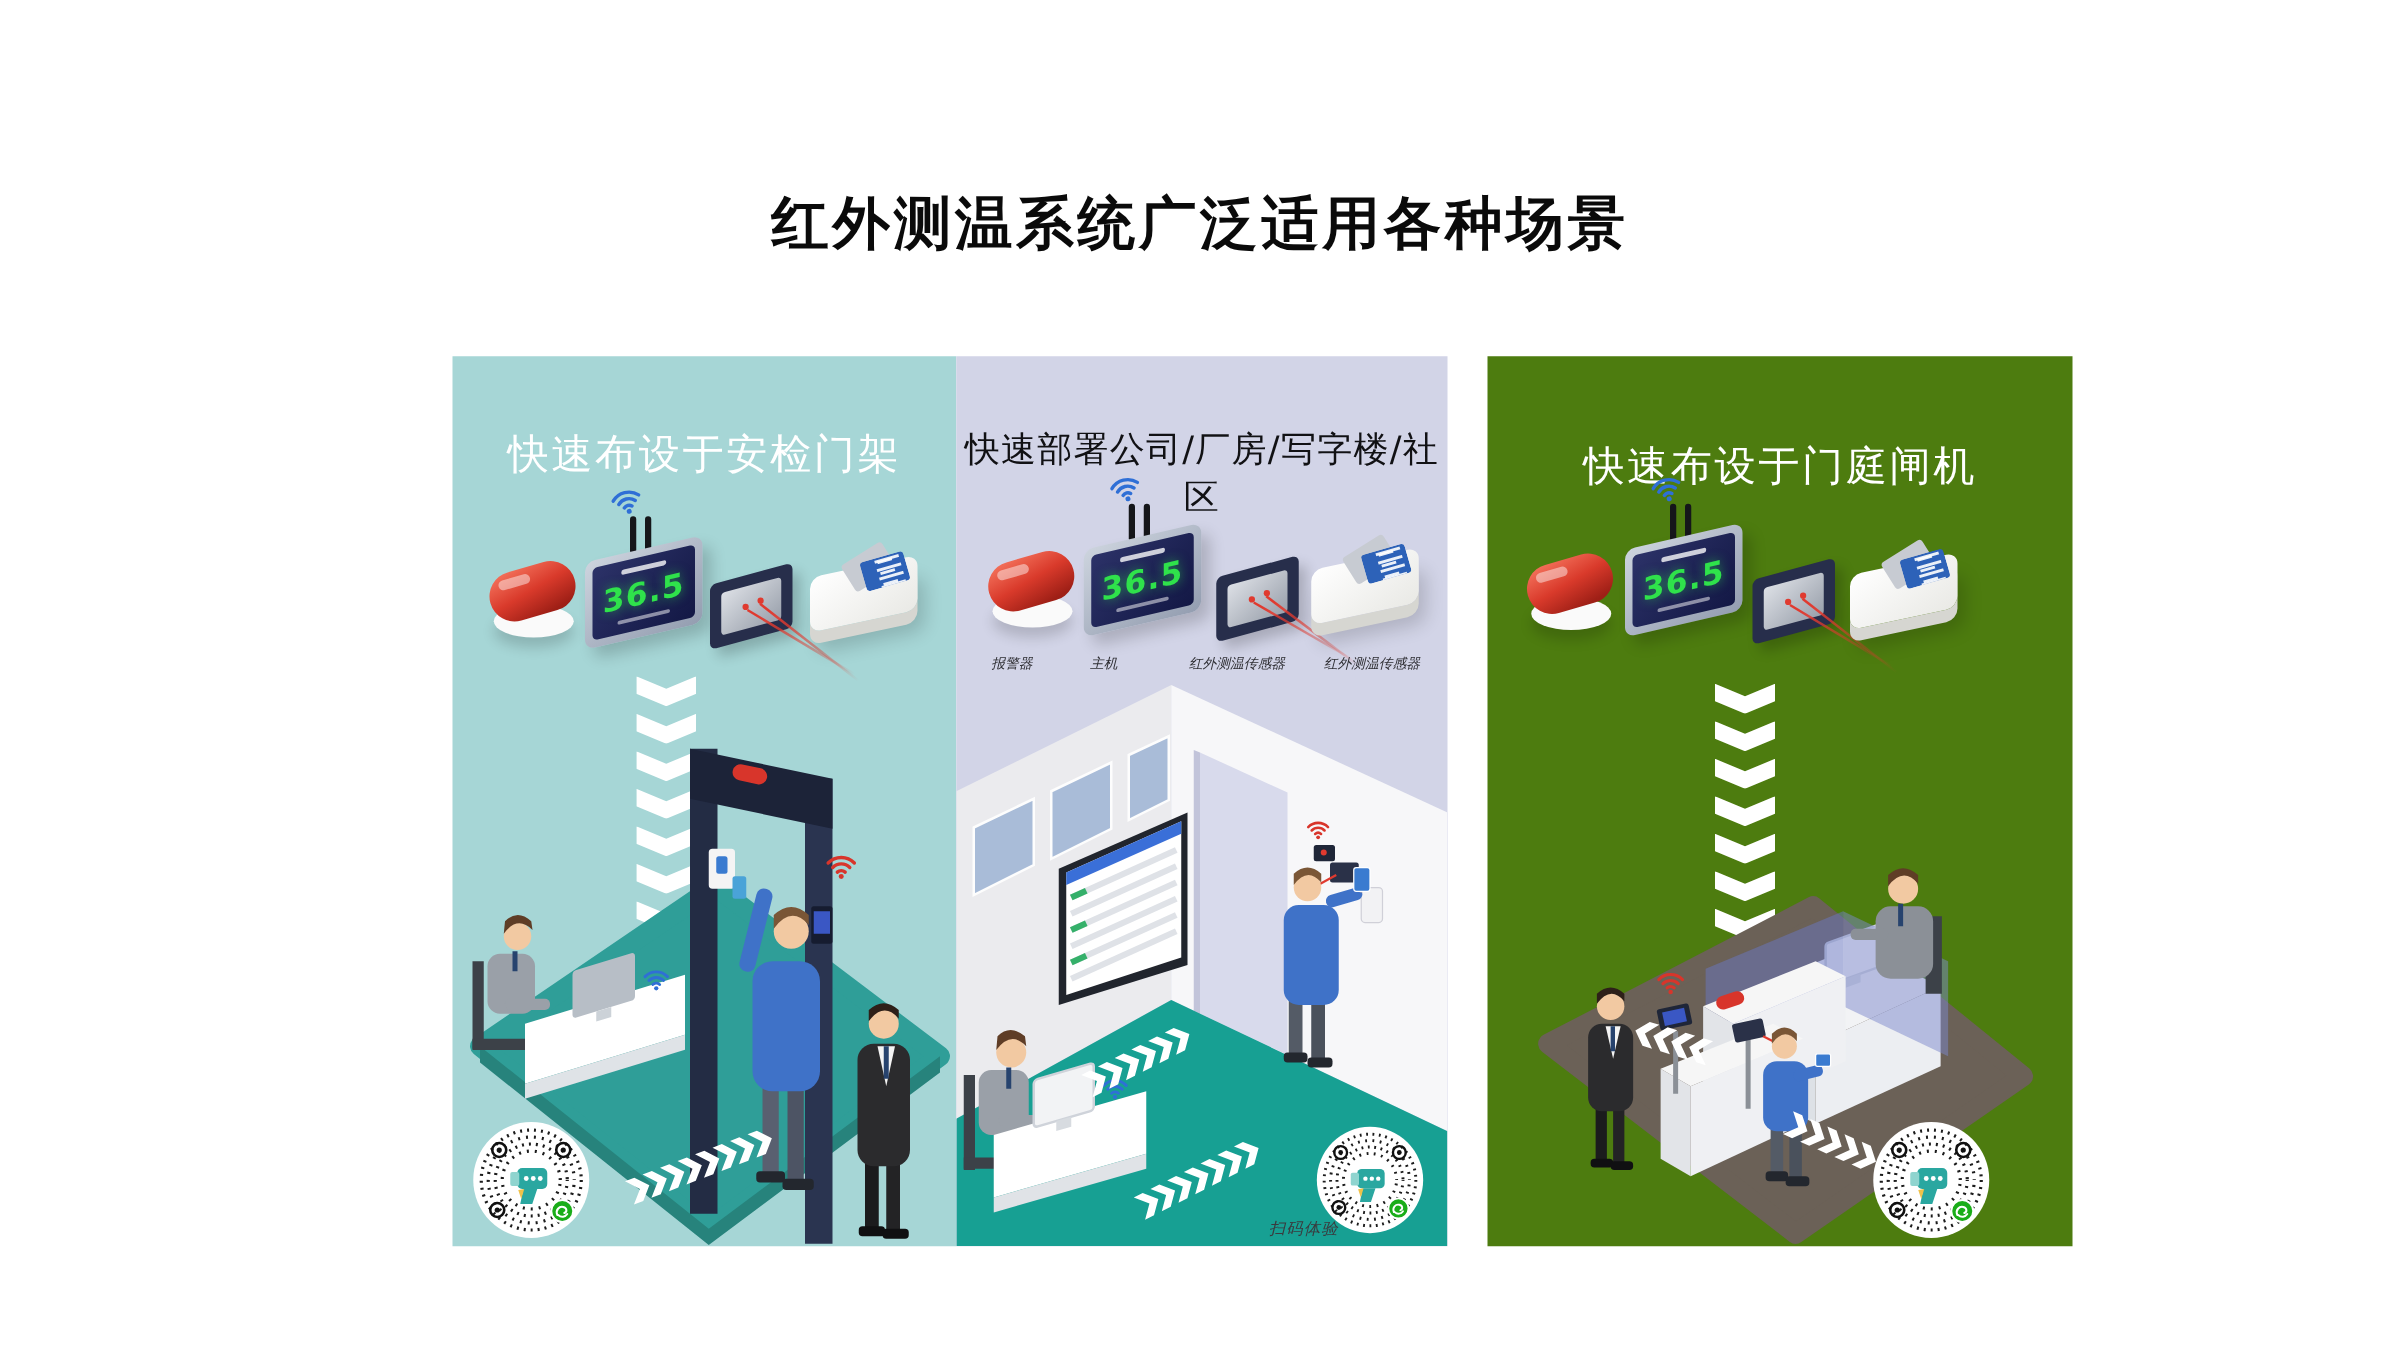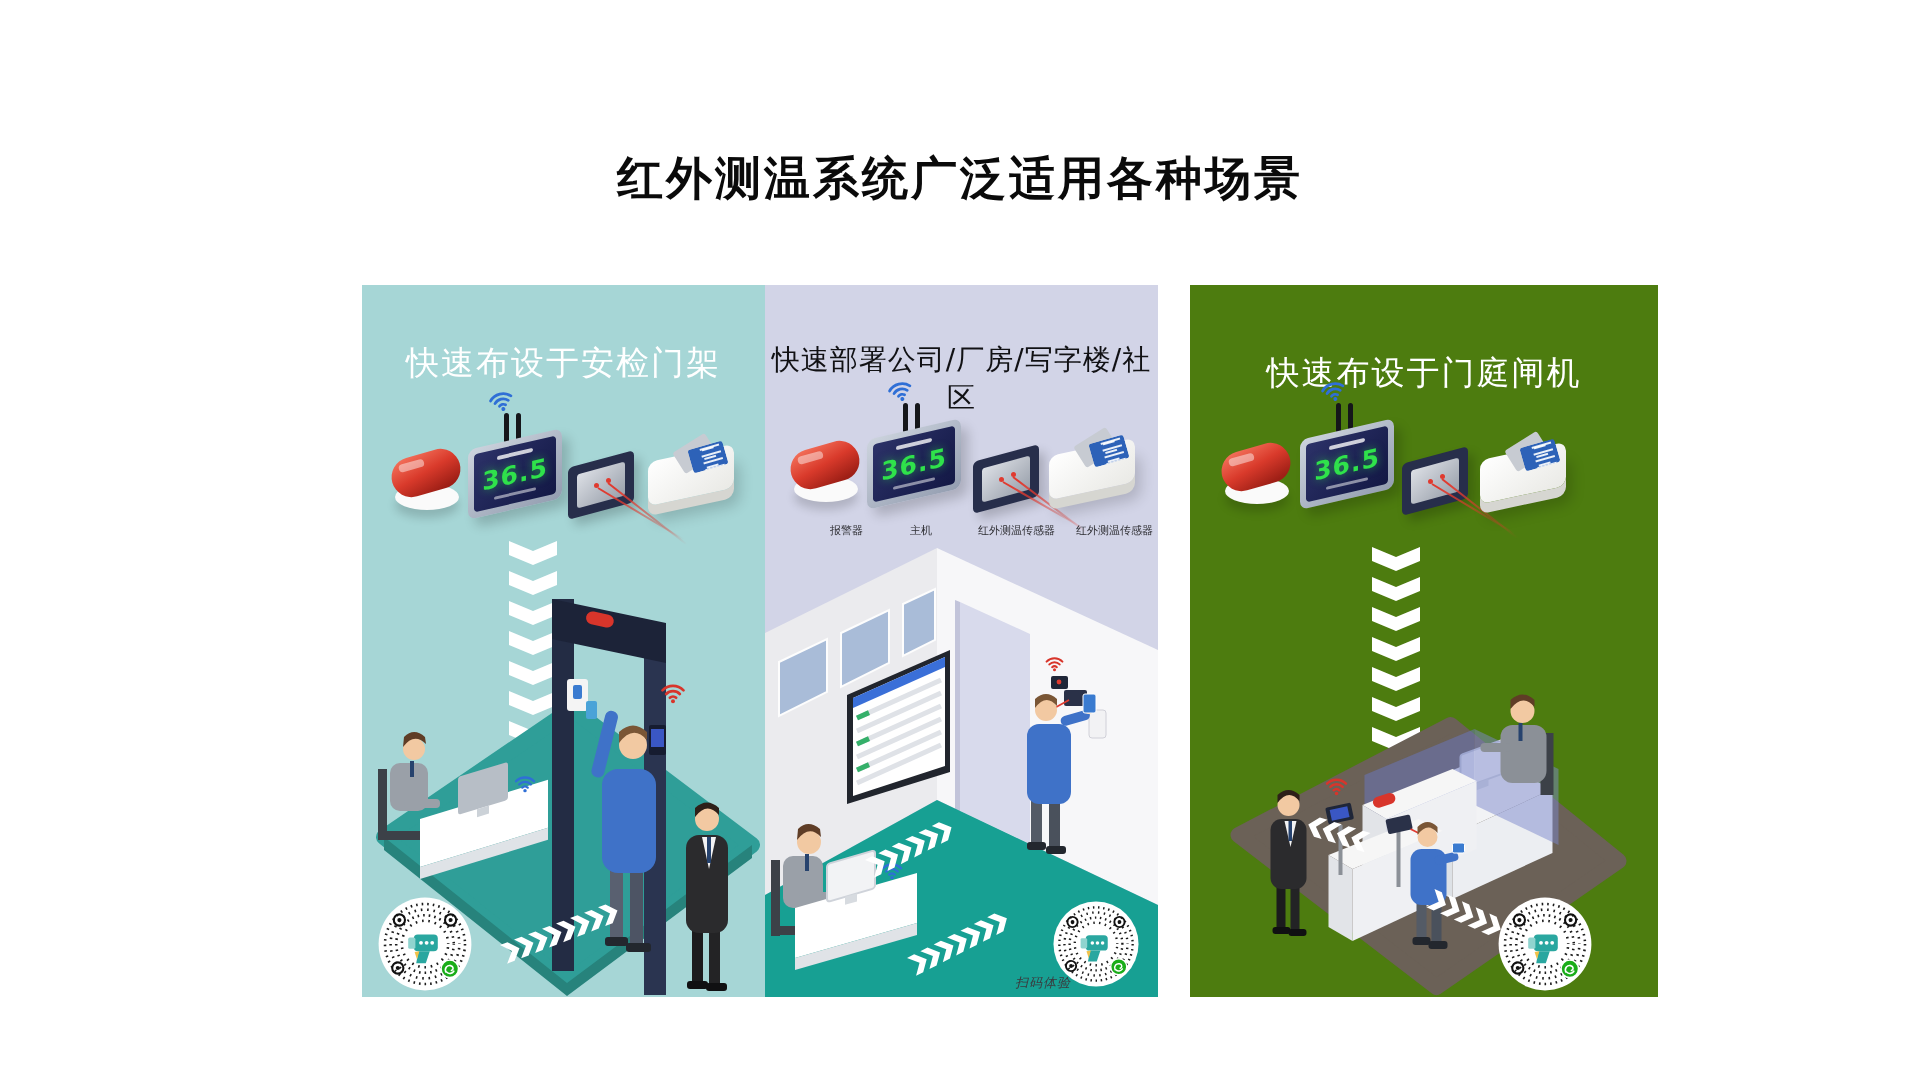--- a/index.html
+++ b/index.html
@@ -63,21 +63,21 @@
     background:linear-gradient(150deg,#ffffff,#e9e9e5);transform:skewY(-12deg);
     box-shadow:0 10px 0 #d6d6d1,6px 18px 14px rgba(0,0,0,.16);}
   .card-gray{position:absolute;left:28px;top:8px;width:38px;height:25px;background:#c7cbd2;
     border-radius:3px;transform:rotate(-32deg);}
   .card-blue{position:absolute;left:42px;top:12px;width:36px;height:24px;background:#2d62b8;
     border-radius:3px;transform:rotate(-16deg);
     background-image:linear-gradient(0deg,rgba(255,255,255,.9) 2px,transparent 2px),
       linear-gradient(0deg,rgba(255,255,255,.9) 2px,transparent 2px);
     background-size:20px 7px,12px 9px;background-position:12px 4px,14px 14px;background-repeat:repeat-y;}
 
-  .dev-label{position:absolute;font-size:11px;color:#2e2e33;text-align:right;}
+  .dev-label{position:absolute;font-size:11px;color:#2e2e33;text-align:left;font-style:italic;}
 
   
   .chev-col{position:absolute;display:flex;flex-direction:column;gap:6px;}
   .chev{width:48px;height:24px;background:#ffffff;
     clip-path:polygon(0 0,50% 42%,100% 0,100% 58%,50% 100%,0 58%);}
 
   .scene{position:absolute;left:0;width:100%;}
 
   .qr{position:absolute;}
   .qr-caption{position:absolute;font-size:13px;color:#3a3a3e;letter-spacing:1px;font-style:italic;}

